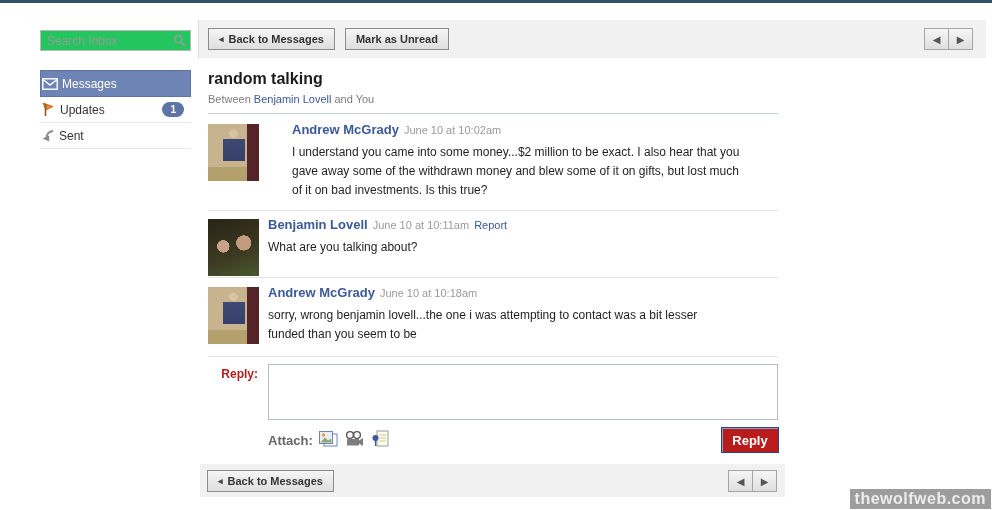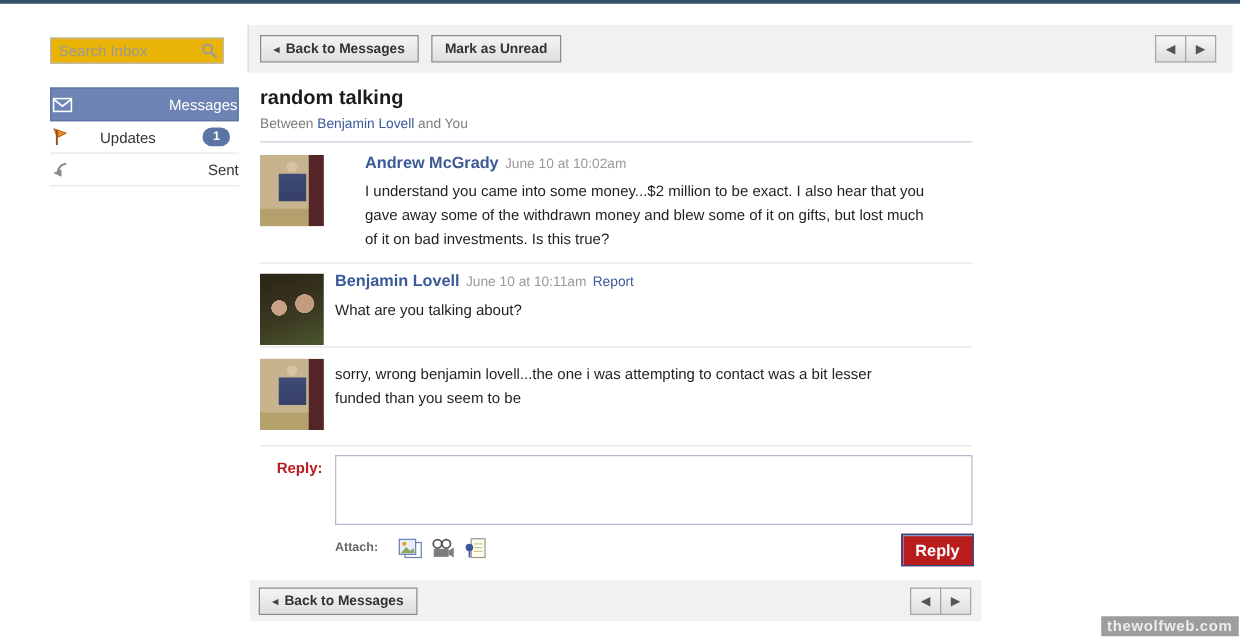--- a/index.html
+++ b/index.html
@@ -4,27 +4,27 @@
 <style>
   * { margin:0; padding:0; box-sizing:border-box; }
   html,body { background:#fff; }
   body { font-family:"Liberation Sans", sans-serif; }
   .screen { position:relative; width:992px; height:510px; background:#fff; overflow:hidden; }
 
   
   .topline { position:absolute; top:0; left:0; width:992px; height:3px; background:#33506b; }
 
   
-  .search-box { position:absolute; left:40px; top:30px; width:139px; height:21px; border:1px solid #b9b9b9; background:#eab308; }
+  .search-box { position:absolute; left:40px; top:30px; width:151px; height:21px; border:1px solid #b9b9b9; background:#22c55e; }
   .search-box input { position:absolute; left:0; top:0; width:100%; height:100%; border:none; outline:none; padding:2px 22px 2px 6px; font-size:12px; color:#444; font-family:inherit; background:transparent; }
   .search-box input::placeholder { color:#999; }
   .search-glyph { position:absolute; right:4px; top:3px; width:13px; height:13px; }
 
   .menu { position:absolute; left:40px; top:70px; width:151px; font-size:12px; }
-  .menu-item { position:relative; height:26px; display:flex; align-items:center; gap:24px; padding-left:1px; color:#333; border-bottom:1px solid #e8e8e8; cursor:pointer;justify-content:space-between; }
+  .menu-item { position:relative; height:26px; display:flex; align-items:center; gap:4px; padding-left:1px; color:#333; border-bottom:1px solid #e8e8e8; cursor:pointer; }
   .menu-item.selected { background:#6d84b4; color:#fff; border:1px solid #5c74a4; border-bottom:1px solid #5c74a4; height:27px; }
   .badge { margin-left:auto; margin-right:7px; background:#5c74a4; color:#fff; font-size:10px; font-weight:bold; border-radius:8px; padding:1px 8px; line-height:13px; }
 
   
   .toolbar { position:absolute; left:198px; top:20px; width:788px; height:38px; background:#f1f1f1; border-left:1px solid #dcdcdc; display:flex; align-items:center; padding-left:9px; }
   .btn { display:inline-flex; align-items:center; gap:5px; background:linear-gradient(#f5f5f5,#dedede); border:1px solid #8c8c8c; color:#333; font-weight:bold; font-size:11px; height:22px; padding:0 10px; font-family:inherit; cursor:pointer; }
   .btn + .btn { margin-left:10px; }
   .btn-group { display:flex; margin-left:10px; }
   .btn-group .btn { margin-left:0; }
   .btn-group .btn + .btn { margin-left:-1px; }
@@ -60,31 +60,31 @@
   .msg-head { font-size:13px; line-height:15px; }
   .author { font-weight:bold; color:#3b5998; cursor:pointer; }
   .timestamp { font-size:11px; color:#9a9a9a; margin-left:5px; }
   .report-link { font-size:11px; color:#3b5998; margin-left:5px; cursor:pointer; }
   .msg-body { margin-top:5px; font-size:12px; color:#1f1f1f; width:448px; line-height:1.58; }
   .divider { position:absolute; left:208px; width:570px; border-top:1px solid #e4e4e4; }
 
   
   .reply-label { position:absolute; left:206px; top:367px; width:52px; text-align:right; font-size:12px; font-weight:bold; color:#b91c1c; }
   .reply-box { position:absolute; left:268px; top:364px; width:510px; height:56px; border:1px solid #b4bbcc; resize:none; font-family:inherit; font-size:12px; padding:3px 5px; color:#222; }
-  .attach-label { position:absolute; left:268px; top:433px; font-size:10px; font-weight:bold; color:#666; }
+  .attach-label { position:absolute; left:268px; top:433px; font-size:13px; font-weight:bold; color:#666; }
   .attach-icon { position:absolute; top:430px; width:20px; height:18px; cursor:pointer; }
   .reply-btn { position:absolute; left:721px; top:427px; width:58px; height:26px; background:#b91c1c; border:1px solid #29447e; box-shadow:inset 1px 1px 0 #8b9dc3; color:#fff; font-weight:bold; font-size:13px; font-family:inherit; cursor:pointer; }
 
   
   .bottom-bar { position:absolute; left:200px; top:464px; width:585px; height:33px; background:#f1f1f1; }
   .bottom-bar .btn { position:absolute; left:7px; top:6px; }
   .pager-bottom { right:8px; top:6px; }
 
   
-  .watermark { position:absolute; right:1px; bottom:1px; background:#9d9d9d; color:#ececec; font-size:12px; font-weight:bold; padding:1px 5px; letter-spacing:0.5px; }
+  .watermark { position:absolute; right:1px; bottom:1px; background:#9d9d9d; color:#ececec; font-size:16px; font-weight:bold; padding:1px 5px; letter-spacing:0.5px; }
 </style>
 </head>
 <body>
 
 <div class="screen">
   <div class="topline"></div>
 
   <div class="search-box">
     <input type="text" placeholder="Search Inbox" style="">
     <svg class="search-glyph" viewBox="0 0 13 13">
@@ -160,20 +160,23 @@
         <a class="author blue-link">Benjamin Lovell</a><span class="timestamp">June 10 at 10:11am</span><a class="report-link">Report</a>
       </div>
       <div class="msg-body">What are you talking about?</div>
     </div>
   </div>
   <div class="divider" style="top:277px;"></div>
 
   <div class="msg" style="top:285px;">
     <div class="avatar avatar-andrew"></div>
     <div class="msg-content">
+      <div class="msg-head">
+        <a class="author blue-link">Andrew McGrady</a><span class="timestamp">June 10 at 10:18am</span>
+      </div>
       <div class="msg-body">sorry, wrong benjamin lovell...the one i was attempting to contact was a bit lesser funded than you seem to be</div>
     </div>
   </div>
   <div class="divider" style="top:356px;"></div>
 
   <div class="reply-label">Reply:</div>
   <textarea class="reply-box" style=""></textarea>
   <div class="attach-label">Attach:</div>
 
   <svg class="attach-icon" style="left:318px;" viewBox="0 0 20 18">

